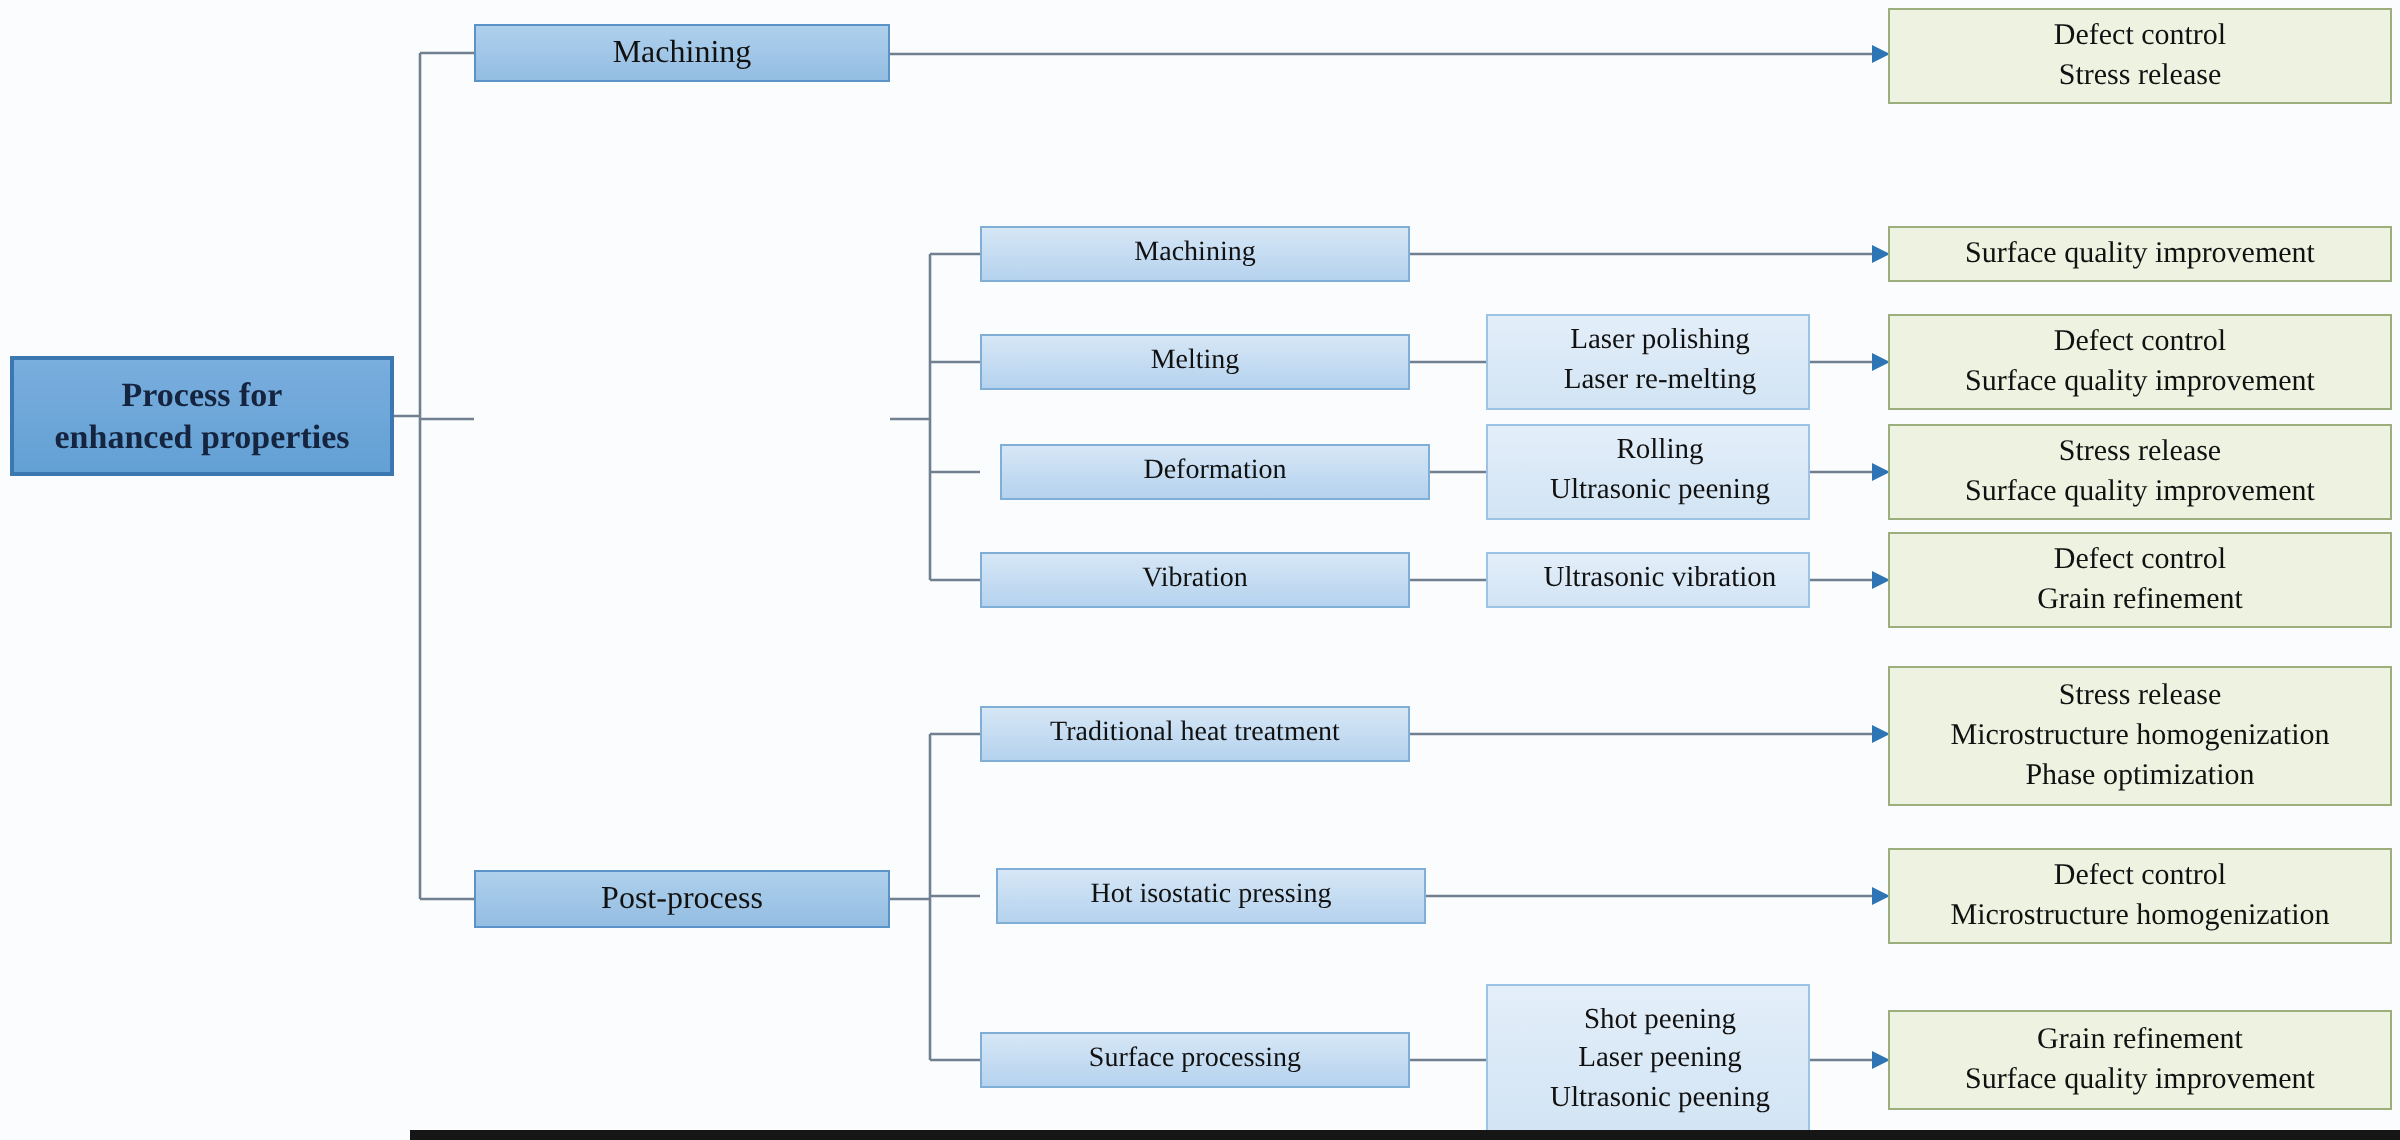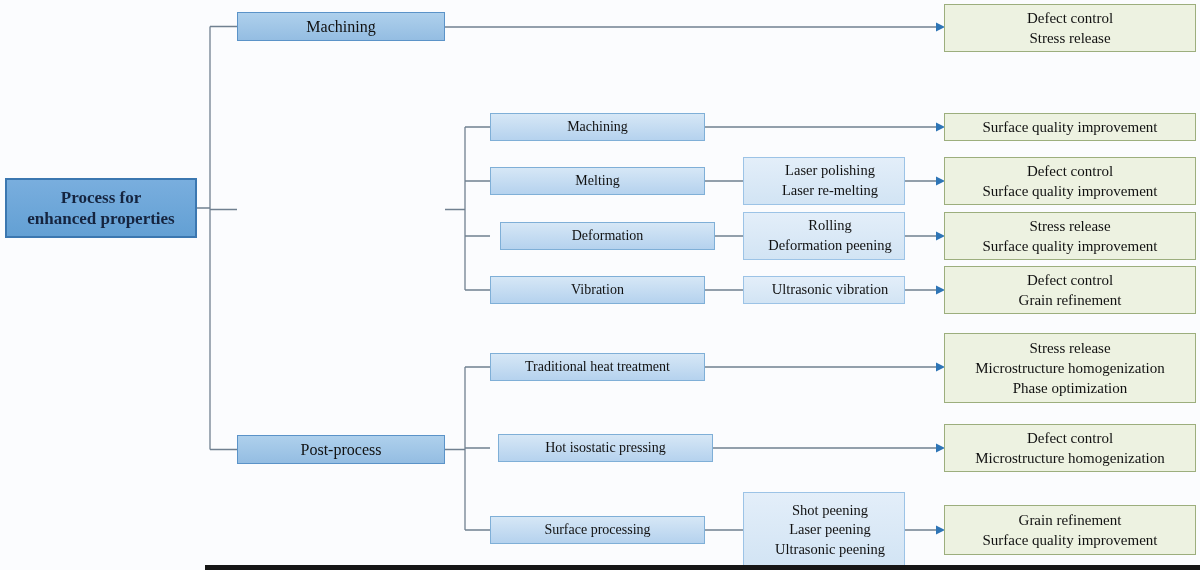--- a/index.html
+++ b/index.html
@@ -89,21 +89,21 @@
   <div class="node process" style="left:490px; top:167px; width:215px; height:28px;">Melting</div>
   <div class="node process" style="left:500px; top:222px; width:215px; height:28px;">Deformation</div>
   <div class="node process" style="left:490px; top:276px; width:215px; height:28px;">Vibration</div>
   <div class="node process" style="left:490px; top:353px; width:215px; height:28px;">Traditional heat treatment</div>
   <div class="node process" style="left:498px; top:434px; width:215px; height:28px;">Hot isostatic pressing</div>
   <div class="node process" style="left:490px; top:516px; width:215px; height:28px;">Surface processing</div>
 
   <div class="node method" style="left:743px; top:157px; width:162px; height:48px;">Laser polishing
 Laser re-melting</div>
   <div class="node method" style="left:743px; top:212px; width:162px; height:48px;">Rolling
-Deformation peening</div>
+Ultrasonic peening</div>
   <div class="node method" style="left:743px; top:276px; width:162px; height:28px;">Ultrasonic vibration</div>
   <div class="node method" style="left:743px; top:492px; width:162px; height:76px;">Shot peening
 Laser peening
 Ultrasonic peening</div>
 
   <div class="node outcome" style="left:944px; top:4px; width:252px; height:48px;">Defect control
 Stress release</div>
   <div class="node outcome" style="left:944px; top:113px; width:252px; height:28px;">Surface quality improvement</div>
   <div class="node outcome" style="left:944px; top:157px; width:252px; height:48px;">Defect control
 Surface quality improvement</div>

